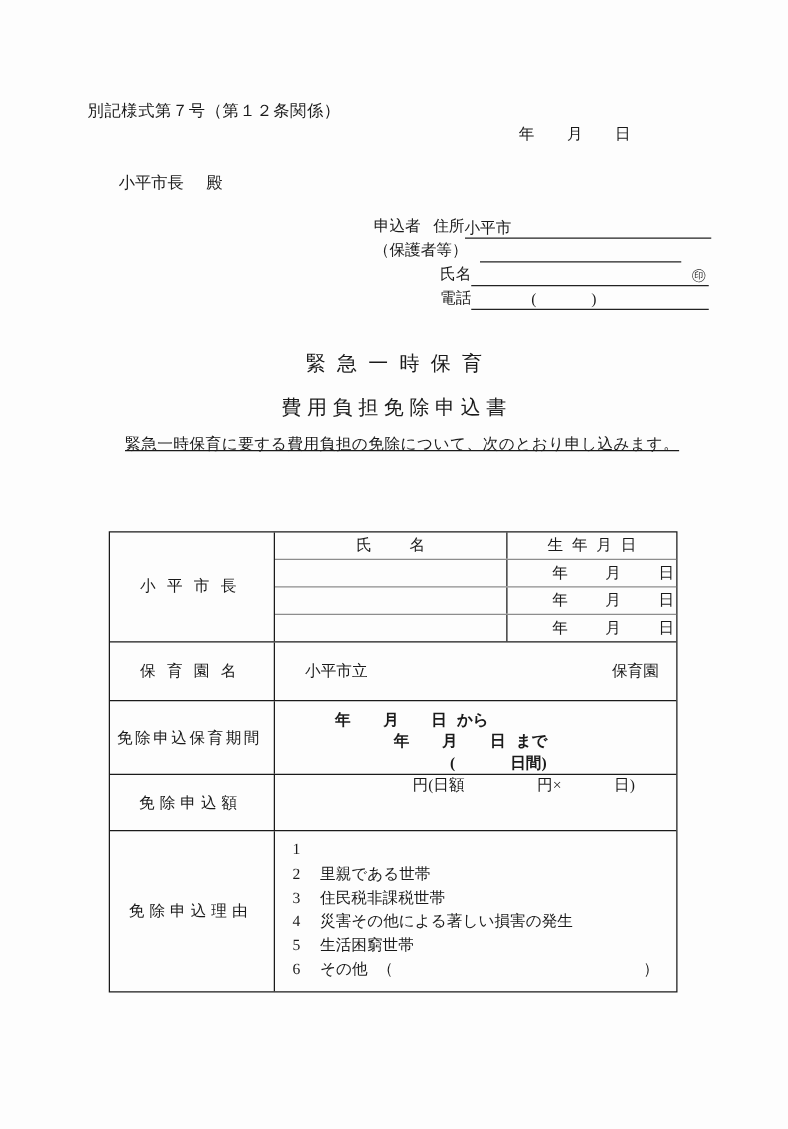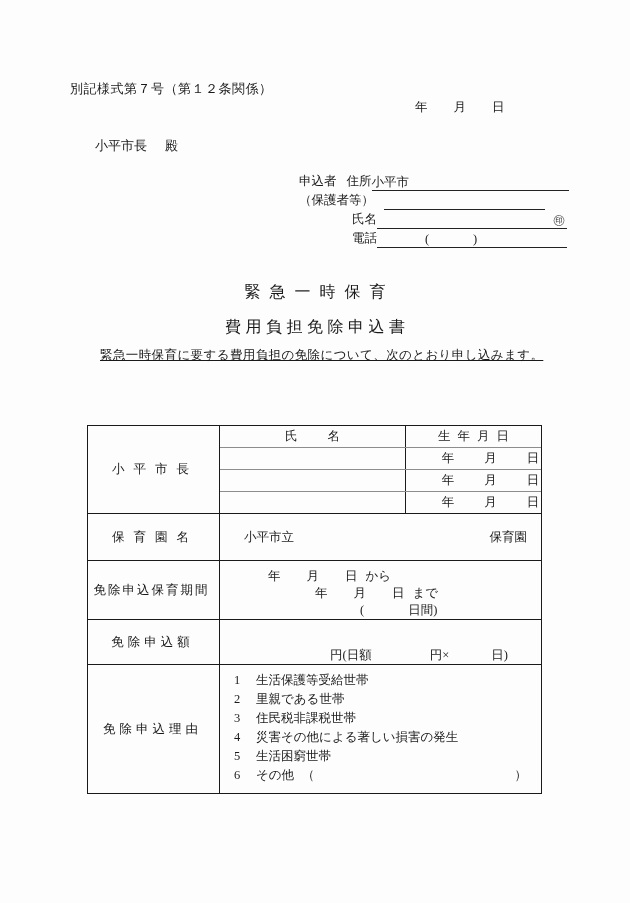--- a/index.html
+++ b/index.html
@@ -198,33 +198,34 @@
     padding: 0 14px 0 24px;
     box-sizing: border-box;
     white-space: nowrap;
   }
 
   
   .period {
     height: 58px;
     position: relative;
     box-sizing: border-box;
+    font-weight: bold;
   }
   .p-line { position: absolute; white-space: nowrap; }
   .p1 { left: 48px; top: 7px; }
   .p2 { left: 95px; top: 24px; }
   .p3 { left: 140px; top: 41px; }
   .p-line span.sp { margin-right: 26px; }
   .p-line span.sp2 { margin-right: 8px; }
 
   
   .amount {
     height: 44px;
     display: flex;
-    align-items: flex-end;
+    align-items: flex-start;
     box-sizing: border-box;
     white-space: nowrap;
     padding-left: 110px;
   }
   .amount .a1 { margin-right: 58px; }
   .amount .a2 { margin-right: 42px; }
 
   
   .reasons {
     box-sizing: border-box;
@@ -375,21 +376,20 @@
         </div>
       </div>
     </div>
 
     <div class="trow">
       <div class="lbl-cell lbl-med">免除申込理由</div>
       <div class="val-cell">
         <div class="reasons">
           <div class="reason-item">
             <span class="r-num">1</span>
-            <span class="r-txt">生活保護等受給世帯</span>
           </div>
           <div class="reason-item">
             <span class="r-num">2</span>
             <span class="r-txt">里親である世帯</span>
           </div>
           <div class="reason-item">
             <span class="r-num">3</span>
             <span class="r-txt">住民税非課税世帯</span>
           </div>
           <div class="reason-item">

